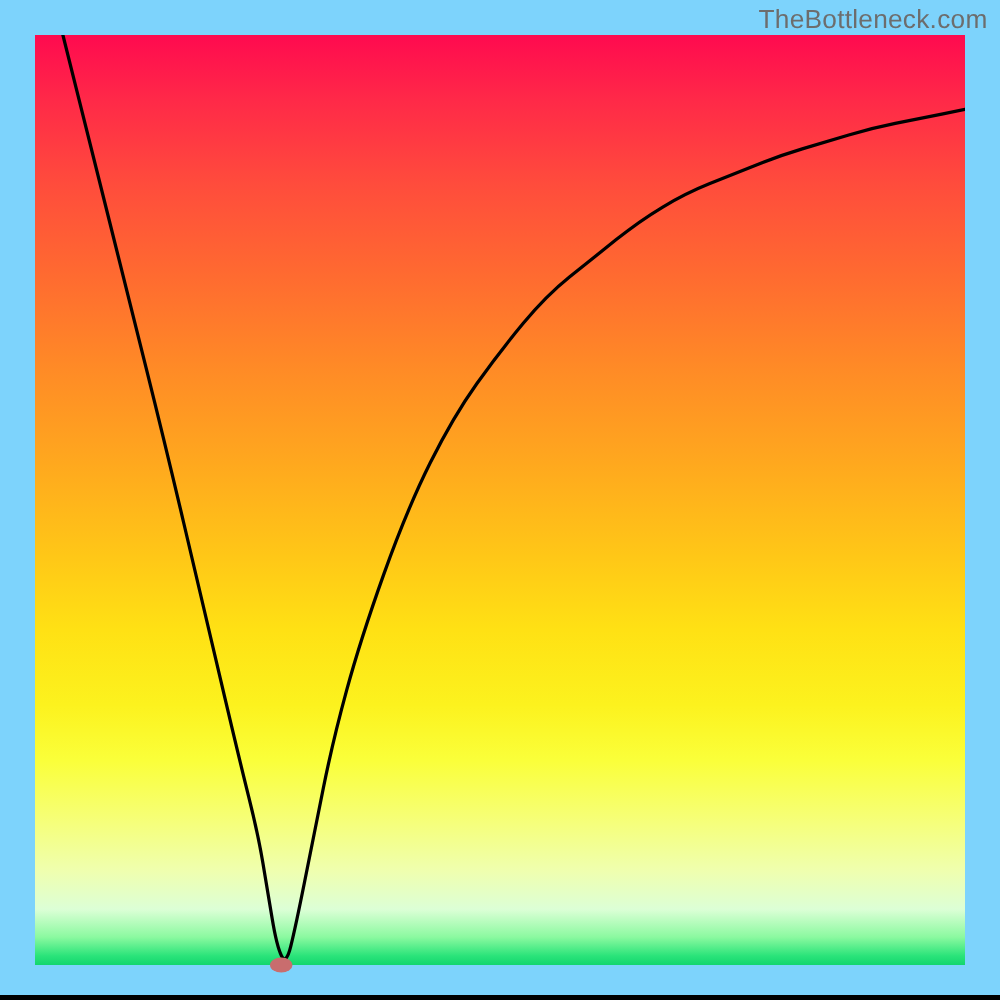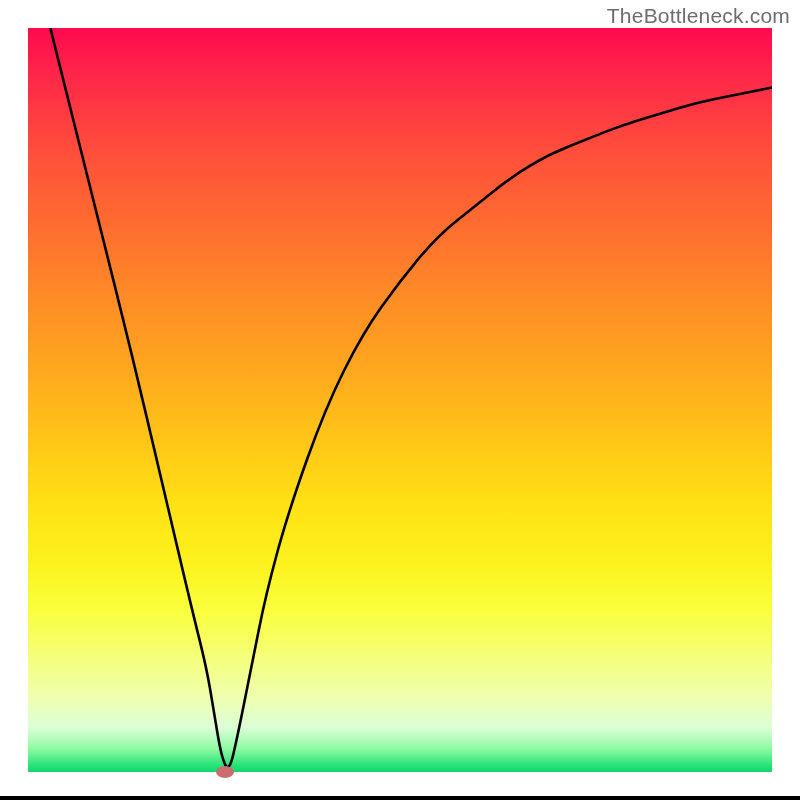--- a/index.html
+++ b/index.html
@@ -8,21 +8,21 @@
     width: 800px;
     height: 800px;
     background: #000;
     font-family: Arial, Helvetica, sans-serif;
     overflow: hidden;
   }
   .frame {
     position: relative;
     width: 800px;
     height: 796px;
-    background: #ffffff;
+    background: #7dd3fc;
   }
   .plot {
     position: absolute;
     left: 28px;
     top: 28px;
     width: 744px;
     height: 744px;
     background: linear-gradient(to bottom,
       #ff0a4f 0%,
       #ff2948 7%,

